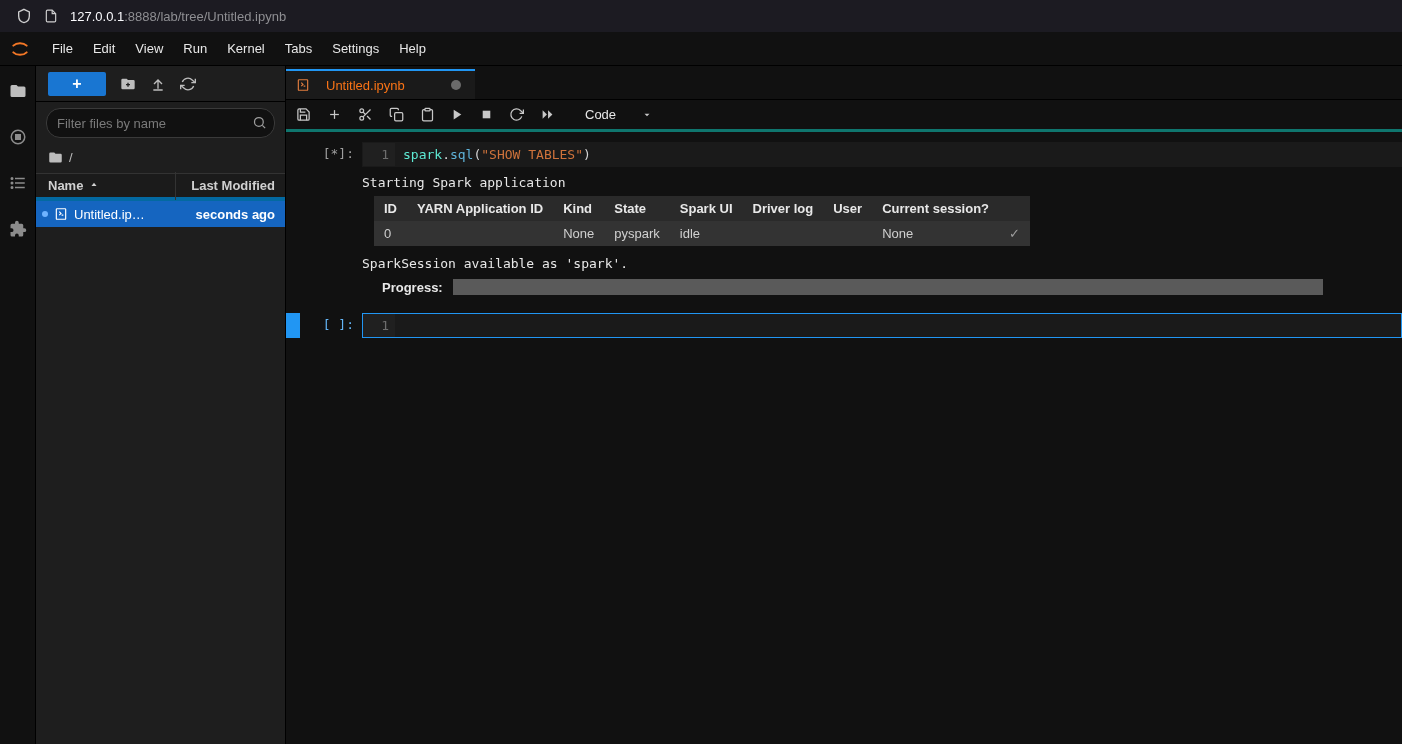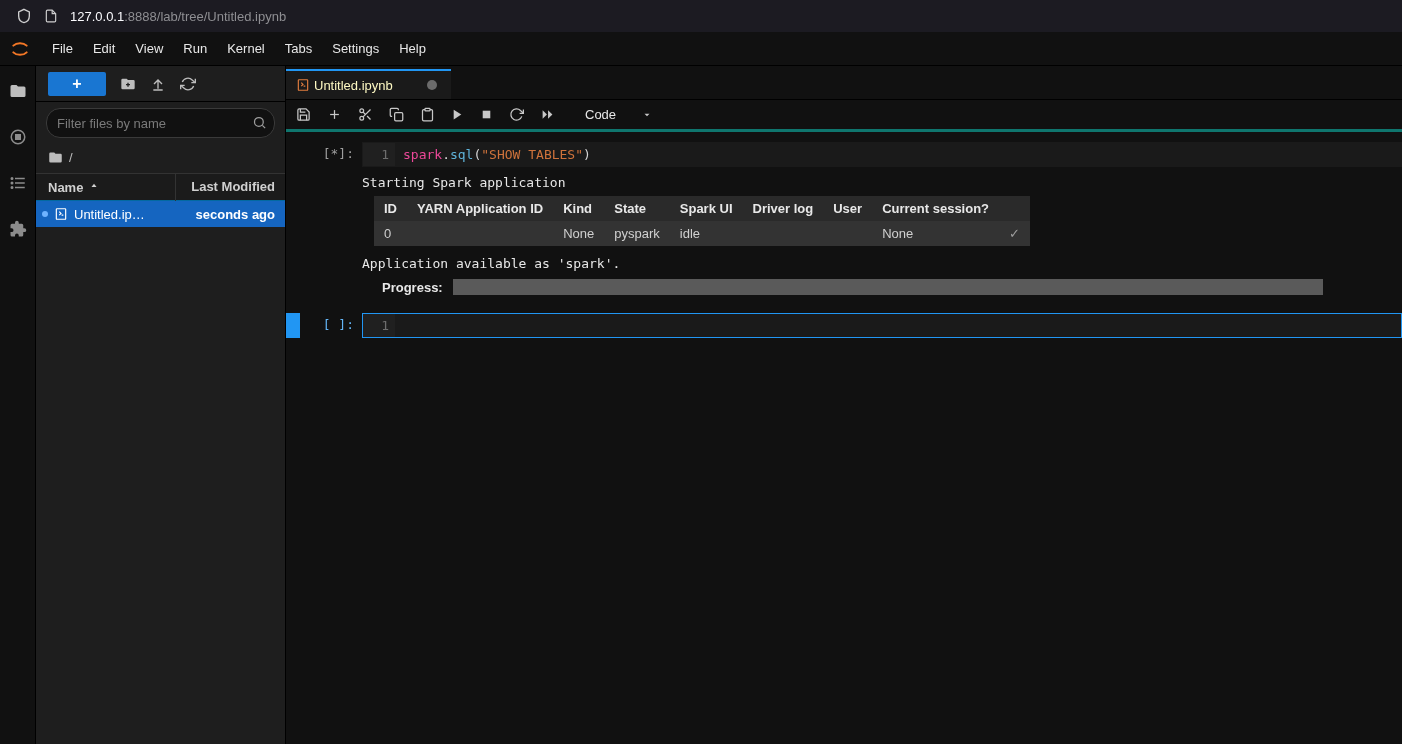--- a/index.html
+++ b/index.html
@@ -44,56 +44,56 @@
   
   .filepanel{width:250px;background:var(--panel);border-right:1px solid #000;display:flex;flex-direction:column}
   .fp-toolbar{height:36px;display:flex;align-items:center;gap:14px;padding:0 12px;border-bottom:1px solid #000}
   .newbtn{background:var(--accent);color:#fff;border:none;width:58px;height:24px;border-radius:2px;display:flex;align-items:center;justify-content:center;font-size:16px;font-weight:bold;cursor:pointer}
   .fp-toolbar .tb-ic{color:#bdbdbd;cursor:pointer}
   .filter{margin:6px 10px;position:relative}
   .filter input{width:100%;height:30px;background:#111;border:1px solid #3a3a3a;color:#ddd;padding:0 30px 0 10px;border-radius:14px;font-size:13px}
   .filter input::placeholder{color:#7a7a7a}
   .filter .search-ic{position:absolute;right:8px;top:7px;color:#9e9e9e}
   .breadcrumb{display:flex;align-items:center;gap:6px;padding:6px 12px 8px;color:#bdbdbd}
-  .fp-header{display:flex;align-items:center;height:28px;border-top:1px solid #333;border-bottom:1px solid #0369a1;font-weight:600;color:#d0d0d0;background:#1b1b1b}
+  .fp-header{display:flex;align-items:center;height:28px;border-top:1px solid #333;border-bottom:4px solid #0369a1;font-weight:600;color:#d0d0d0;background:#1b1b1b}
   .fp-header .col-name{flex:1;padding-left:12px;display:flex;align-items:center;gap:6px}
   .fp-header .col-mod{width:110px;text-align:right;padding-right:10px;border-left:1px solid #333;line-height:28px}
   .fp-list{flex:1;overflow:auto}
   .fp-row{display:flex;align-items:center;height:26px;color:#fff;cursor:pointer}
   .fp-row.sel{background:var(--row-sel)}
   .fp-row .dot{width:6px;height:6px;border-radius:50%;background:#6fb3ff;margin:0 6px}
   .fp-row .nb-ic{margin-right:6px}
   .fp-row .fname{flex:1;white-space:nowrap;overflow:hidden;text-overflow:ellipsis}
   .fp-row .fmod{width:110px;text-align:right;padding-right:10px;font-weight:600}
 
   
   .editor{flex:1;display:flex;flex-direction:column;background:#111;min-width:0}
   .tabs{height:34px;background:var(--bg);display:flex;align-items:flex-end;border-bottom:1px solid #000}
-  .tab{height:30px;background:#1a1a1a;border-top:2px solid var(--accent2);display:flex;align-items:center;padding:0 14px 0 10px;gap:4px;color:#fef9c3;position:relative}
+  .tab{height:30px;background:#1a1a1a;border-top:2px solid var(--accent2);display:flex;align-items:center;padding:0 14px 0 10px;gap:16px;color:#f97316;position:relative}
   .tab .nb-ic{color:var(--orange)}
   .tab .dirty{width:10px;height:10px;border-radius:50%;background:#6b6b6b;margin-left:30px}
 
   .nb-toolbar{height:32px;background:#111;border-bottom:3px solid #0f766e;display:flex;align-items:center;padding:0 10px;gap:16px;color:#c8c8c8}
   .nb-toolbar .tb-ic{cursor:pointer}
   .celltype{display:flex;align-items:center;gap:26px;background:transparent;color:#e8e8e8;padding:2px 8px;border:none;cursor:pointer;margin-left:6px}
 
   .notebook{flex:1;overflow:auto;padding:8px 0 40px 0;font-family:Menlo,Consolas,"DejaVu Sans Mono",monospace}
 
   .cell{display:flex;padding:2px 0}
   .gutter{width:14px}
   .cell.active .gutter{background:var(--accent2)}
   .prompt{width:62px;text-align:right;color:#9e9e9e;padding:4px 8px 0 0;font-size:13px;white-space:nowrap}
   .cell.active .prompt{color:#64b5f6}
   .cellbody{flex:1;min-width:0}
 
   .code-input{background:#1a1a1a;border:1px solid transparent;display:flex}
   .cell.active .code-input{border-color:var(--accent2)}
   .linenos{width:32px;background:#202020;color:#6e6e6e;text-align:right;padding:4px 6px 4px 0;user-select:none}
   .code{flex:1;padding:4px 8px;color:#d4d4d4;white-space:pre}
-  .tok-id{color:#ec4899}
+  .tok-id{color:#5eead4}
   .tok-fn{color:#5fb3d9}
   .tok-str{color:#ce723b}
   .tok-punc{color:#d4d4d4}
 
   .output{padding:6px 7px 0 0;color:#e8e8e8}
   .out-line{padding:2px 0;font-family:Menlo,Consolas,monospace}
   .out-table{border-collapse:collapse;margin:4px 0 8px 12px;background:#2a2a2a}
   .out-table th,.out-table td{padding:5px 10px;text-align:left;font-family:-apple-system,Helvetica,Arial,sans-serif;font-size:13px;font-weight:600;color:#e8e8e8}
   .out-table td{font-weight:400;background:#333;color:#d0d0d0}
   .out-table .check{color:#9e9e9e}
@@ -341,21 +341,21 @@
                   <td>None</td>
                   <td>pyspark</td>
                   <td>idle</td>
                   <td></td>
                   <td></td>
                   <td>None</td>
                   <td class="check">✓</td>
                 </tr>
               </tbody>
                 </table>
-              <div class="out-line">Application available as 'spark'.</div>
+              <div class="out-line">SparkSession available as 'spark'.</div>
               <div class="progress-row">
                 <span class="progress-label">Progress:</span>
                 <div class="progress-bar"></div>
               </div>
             </div>
           </div>
         </div>
 
         <div class="cell active" style="margin-top:14px">
           <div class="gutter"></div>

